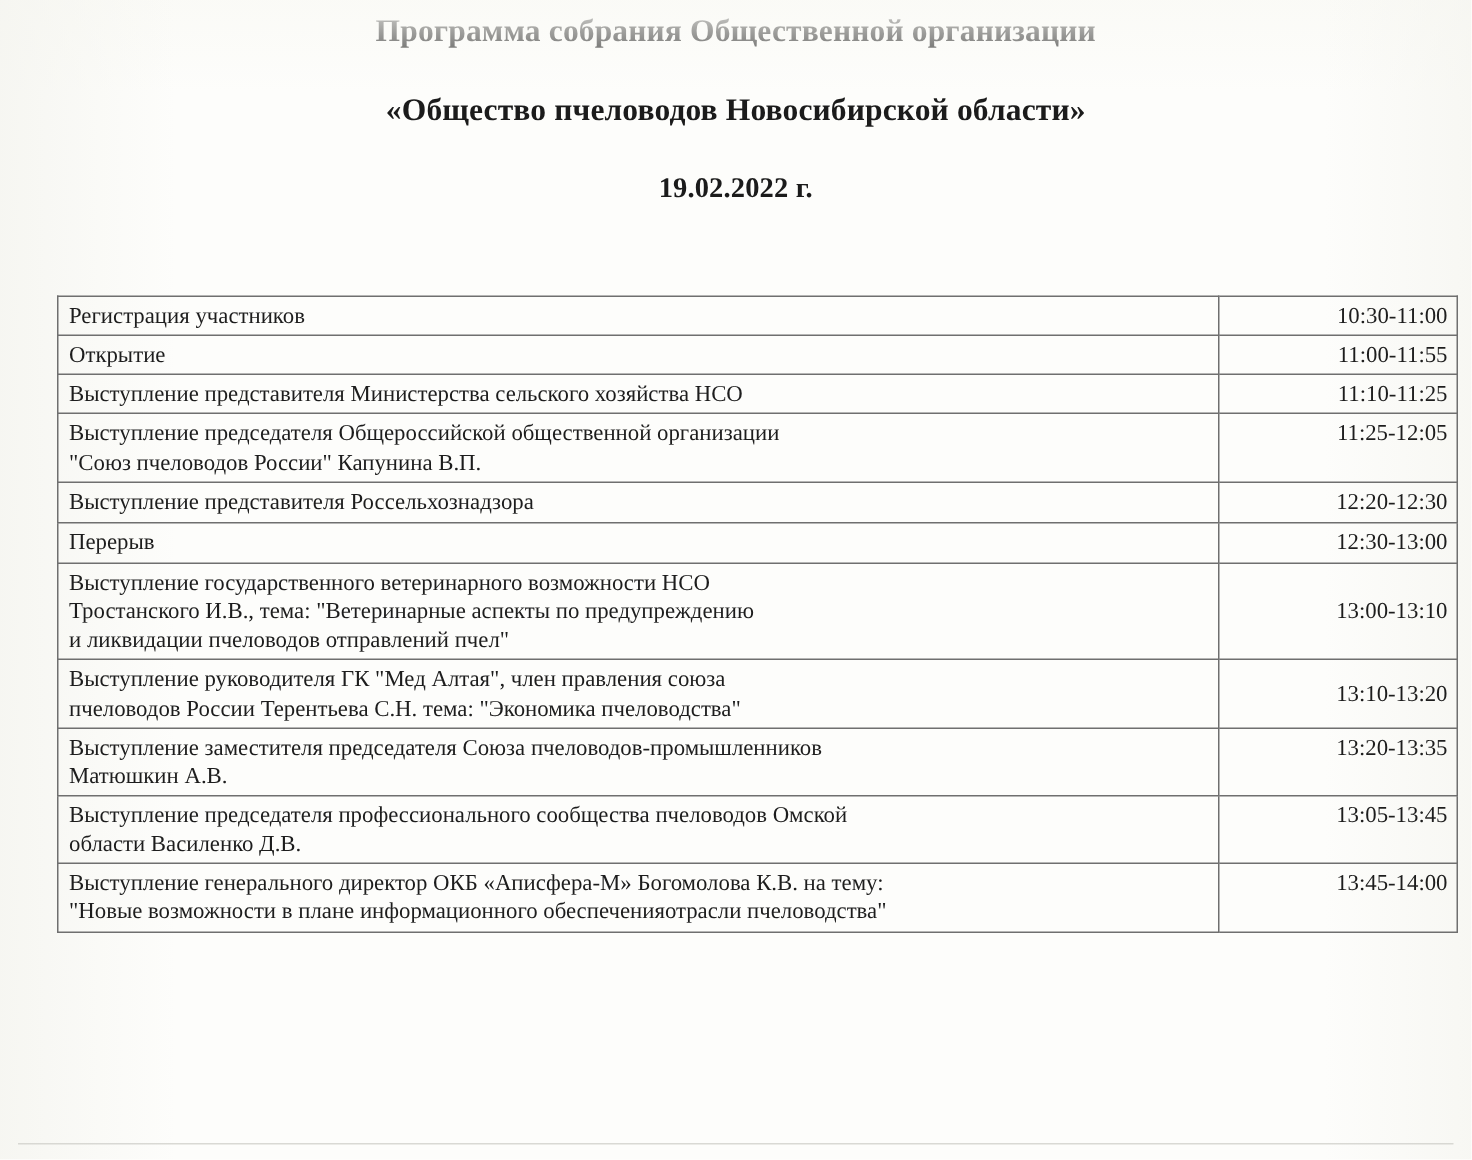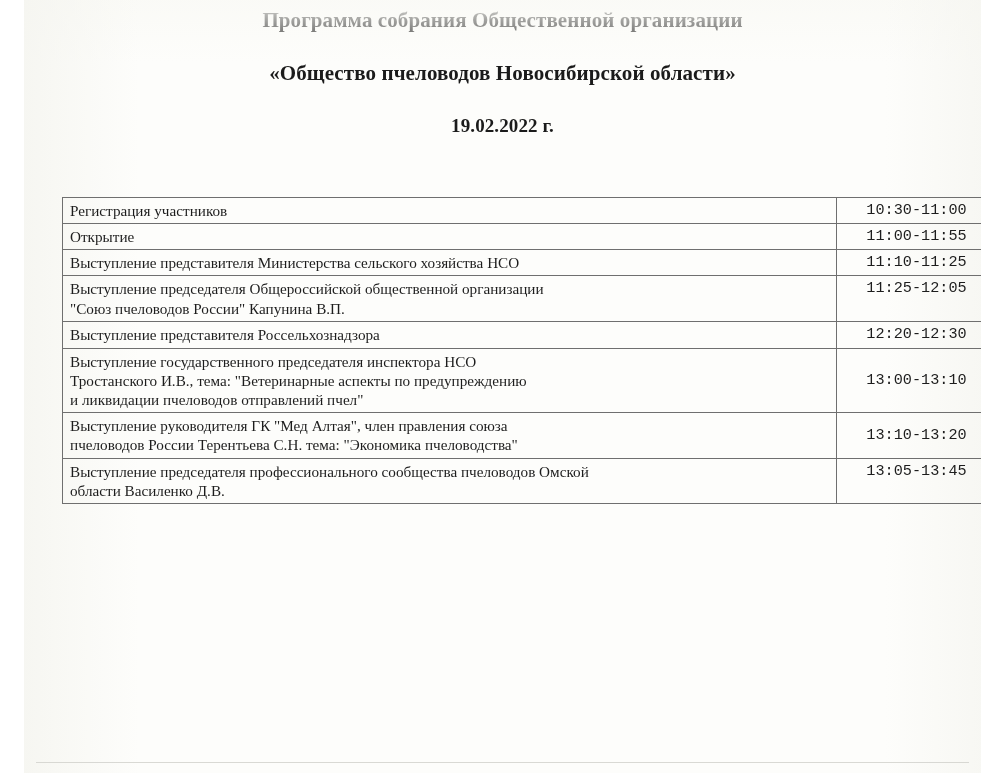--- a/index.html
+++ b/index.html
@@ -12,21 +12,20 @@
     background: #ffffff;
     font-family: "Liberation Serif", serif;
     color: #1b1b1b;
     overflow: hidden;
     position: relative;
   }
   .page {
     position: absolute;
     inset: 0;
     background: #fdfdfb;
-    margin-left: 24px;
   }
   
   .scan-tint {
     position: absolute;
     inset: 0;
     background:
       linear-gradient(90deg, rgba(245,245,240,0.85) 0%, rgba(255,255,255,0) 12%),
       linear-gradient(270deg, rgba(245,245,240,0.7) 0%, rgba(255,255,255,0) 10%),
       linear-gradient(180deg, rgba(250,250,246,0.9) 0%, rgba(255,255,255,0) 8%);
     pointer-events: none;
@@ -76,25 +75,24 @@
     border: 1px solid #6f6f6f;
     vertical-align: top;
     padding: 3px 6px 3px 7px;
     font-size: 15.2px;
     line-height: 1.26;
     color: #1d1d1d;
   }
   td.desc { width: 760px; }
   td.time {
     width: 145px;
-    text-align: center;
+    text-align: right;
     padding-left: 13px;
     white-space: nowrap;
     font-size: 15px;
-    font-family: Liberation Mono, monospace;
   }
   td.time .t {
     display: block;
   }
   
   tr[data-valign="bottom"] td.time { vertical-align: bottom; padding-bottom: 4px; }
   tr[data-valign="middle"] td.time { vertical-align: middle; }
 
   .desc-line { display: block; }
   .spacer-line { display: block; height: 12px; }
@@ -170,51 +168,77 @@
 
         <tr data-valign="bottom">
           <td class="desc">
             <span class="desc-line">Выступление представителя Россельхознадзора</span>
           </td>
           <td class="time">
             <span class="t">12:20-12:30</span>
           </td>
         </tr>
 
+        <tr data-valign="bottom">
+          <td class="desc">
+            <span class="desc-line">Перерыв</span>
+          </td>
+          <td class="time">
+            <span class="t">12:30-13:00</span>
+          </td>
+        </tr>
 
         <tr data-valign="middle">
           <td class="desc">
-            <span class="desc-line">Выступление государственного председателя инспектора  НСО</span>
+            <span class="desc-line">Выступление государственного ветеринарного возможности  НСО</span>
             <span class="desc-line">Тростанского И.В., тема: "Ветеринарные аспекты по предупреждению</span>
             <span class="desc-line">и ликвидации пчеловодов отправлений пчел"</span>
           </td>
           <td class="time">
             <span class="t">13:00-13:10</span>
           </td>
         </tr>
 
         <tr data-valign="middle">
           <td class="desc">
             <span class="desc-line">Выступление руководителя ГК "Мед Алтая", член правления союза</span>
             <span class="desc-line">пчеловодов России Терентьева С.Н. тема: "Экономика пчеловодства"</span>
           </td>
           <td class="time">
             <span class="t">13:10-13:20</span>
           </td>
         </tr>
 
+        <tr data-valign="top">
+          <td class="desc">
+            <span class="desc-line">Выступление заместителя председателя Союза пчеловодов-промышленников</span>
+            <span class="desc-line">Матюшкин А.В.</span>
+          </td>
+          <td class="time">
+            <span class="t">13:20-13:35</span>
+          </td>
+        </tr>
 
         <tr data-valign="top">
           <td class="desc">
             <span class="desc-line">Выступление председателя профессионального сообщества пчеловодов Омской</span>
             <span class="desc-line">области Василенко Д.В.</span>
           </td>
           <td class="time">
             <span class="t">13:05-13:45</span>
           </td>
         </tr>
 
+        <tr data-valign="top">
+          <td class="desc">
+            <span class="desc-line">Выступление генерального директор ОКБ «Аписфера-М» Богомолова К.В. на тему:</span>
+            <span class="desc-line">"Новые возможности в плане информационного обеспеченияотрасли пчеловодства"</span>
+          </td>
+          <td class="time">
+            <span class="t">13:45-14:00</span>
+          </td>
+        </tr>
       </tbody>
     </table>
   </div>
 
   <div class="bottom-rule"></div>
 </div>
 
 </body></html>

